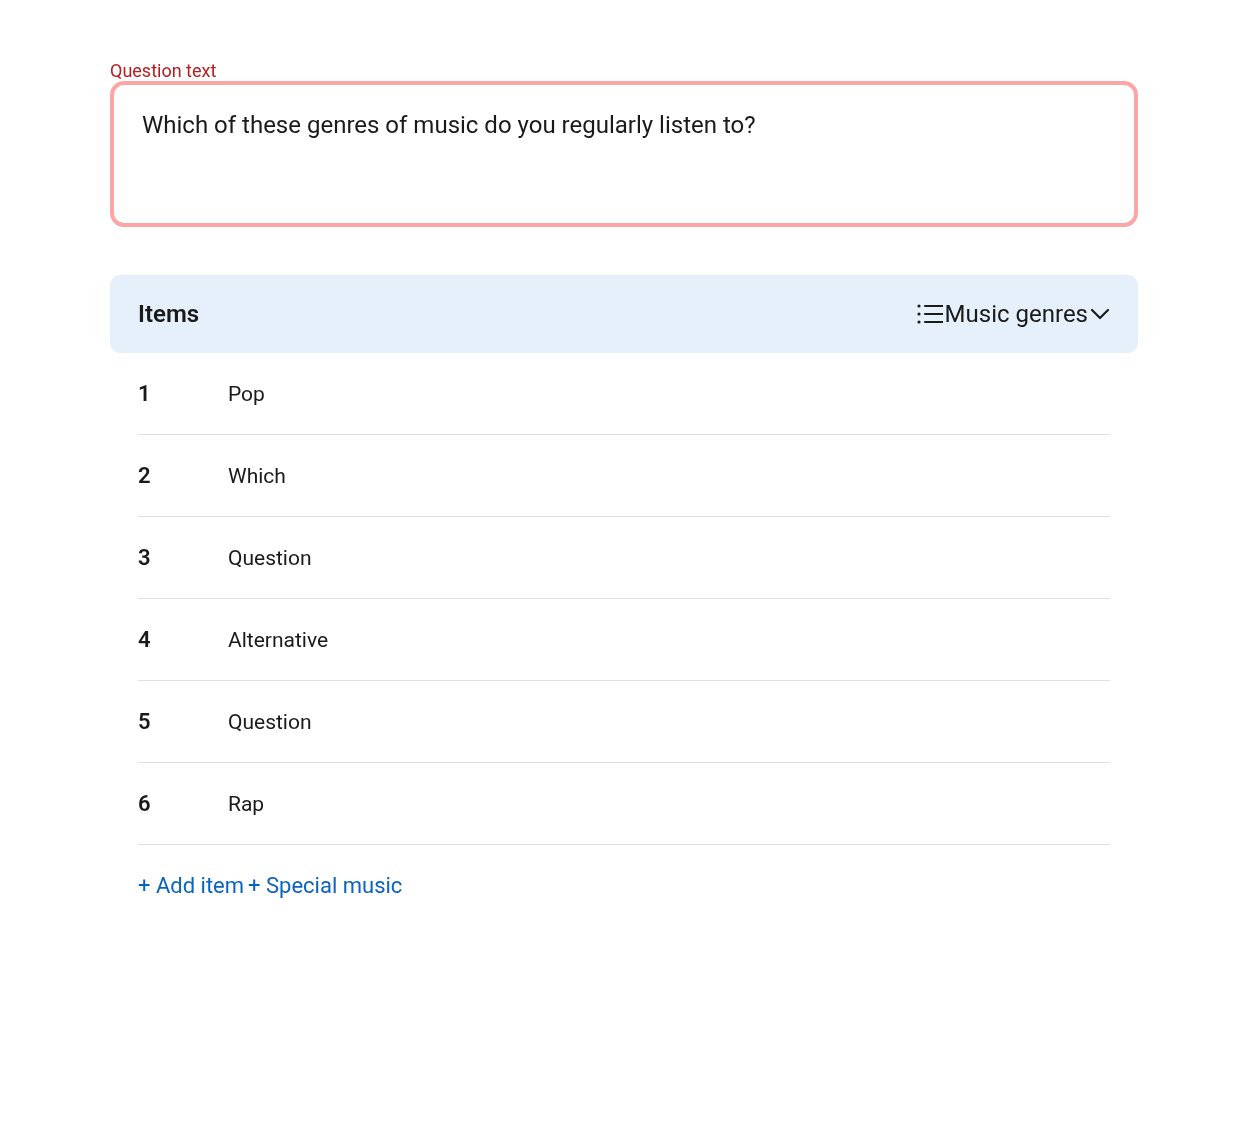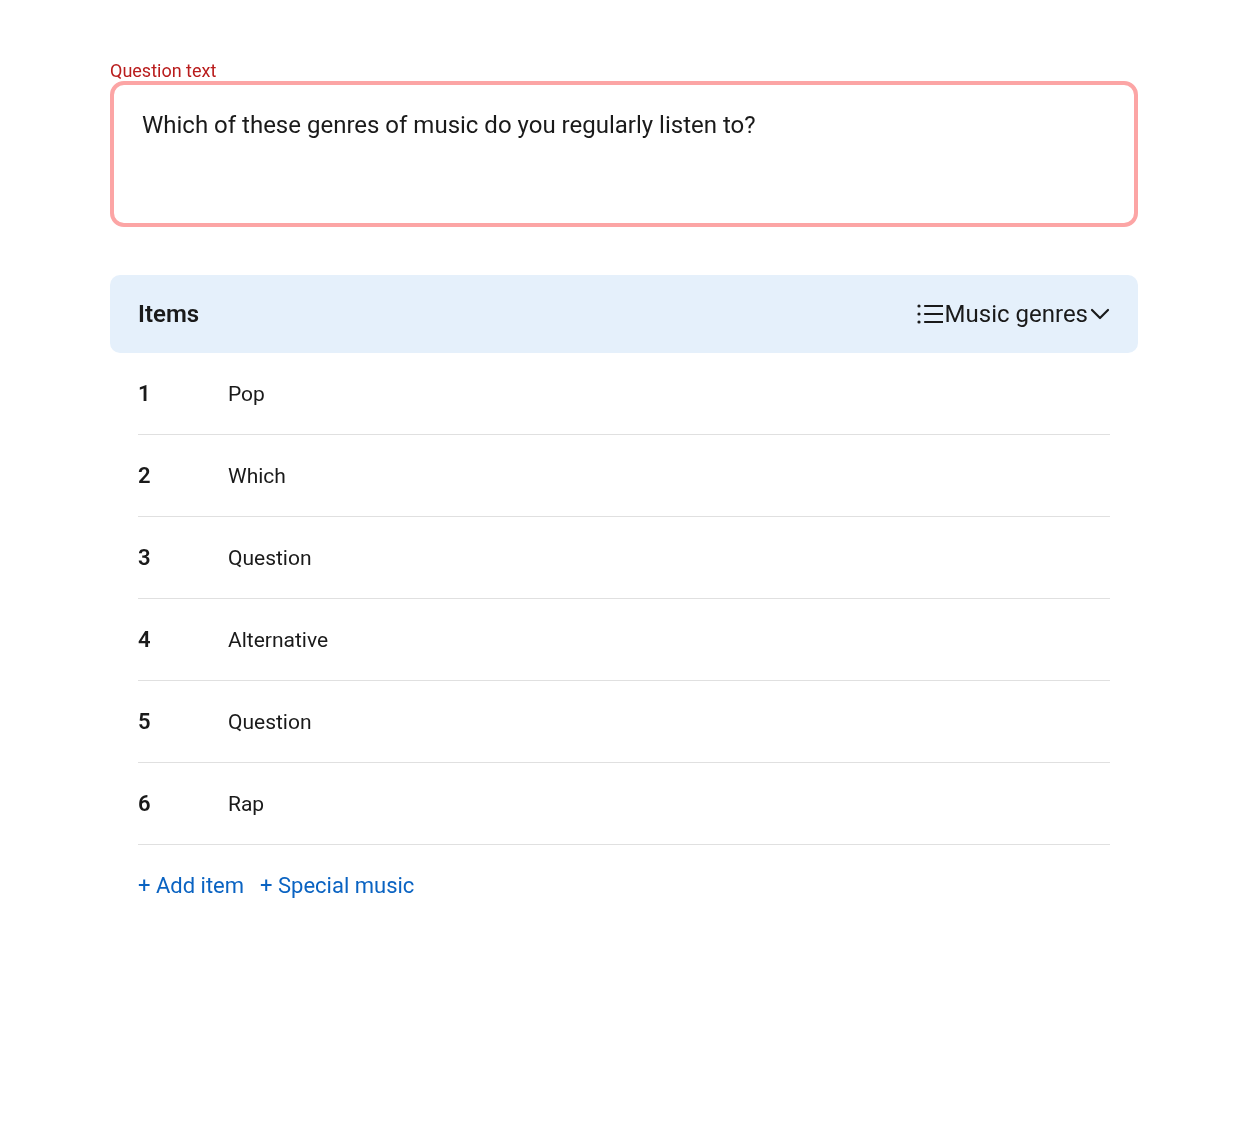--- a/index.html
+++ b/index.html
@@ -70,21 +70,21 @@
       font-size: 22px;
       font-weight: 600;
       color: #1a1a1a;
     }
     .item-label {
       font-size: 21px;
       color: #1a1a1a;
     }
     .actions {
       display: flex;
-      gap: 16px;
+      gap: 4px;
       padding: 28px;
     }
     .action-link {
       color: #0a63c2;
       font-size: 22px;
       background: none;
       border: none;
       cursor: pointer;
       font-family: inherit;
       padding: 0;

